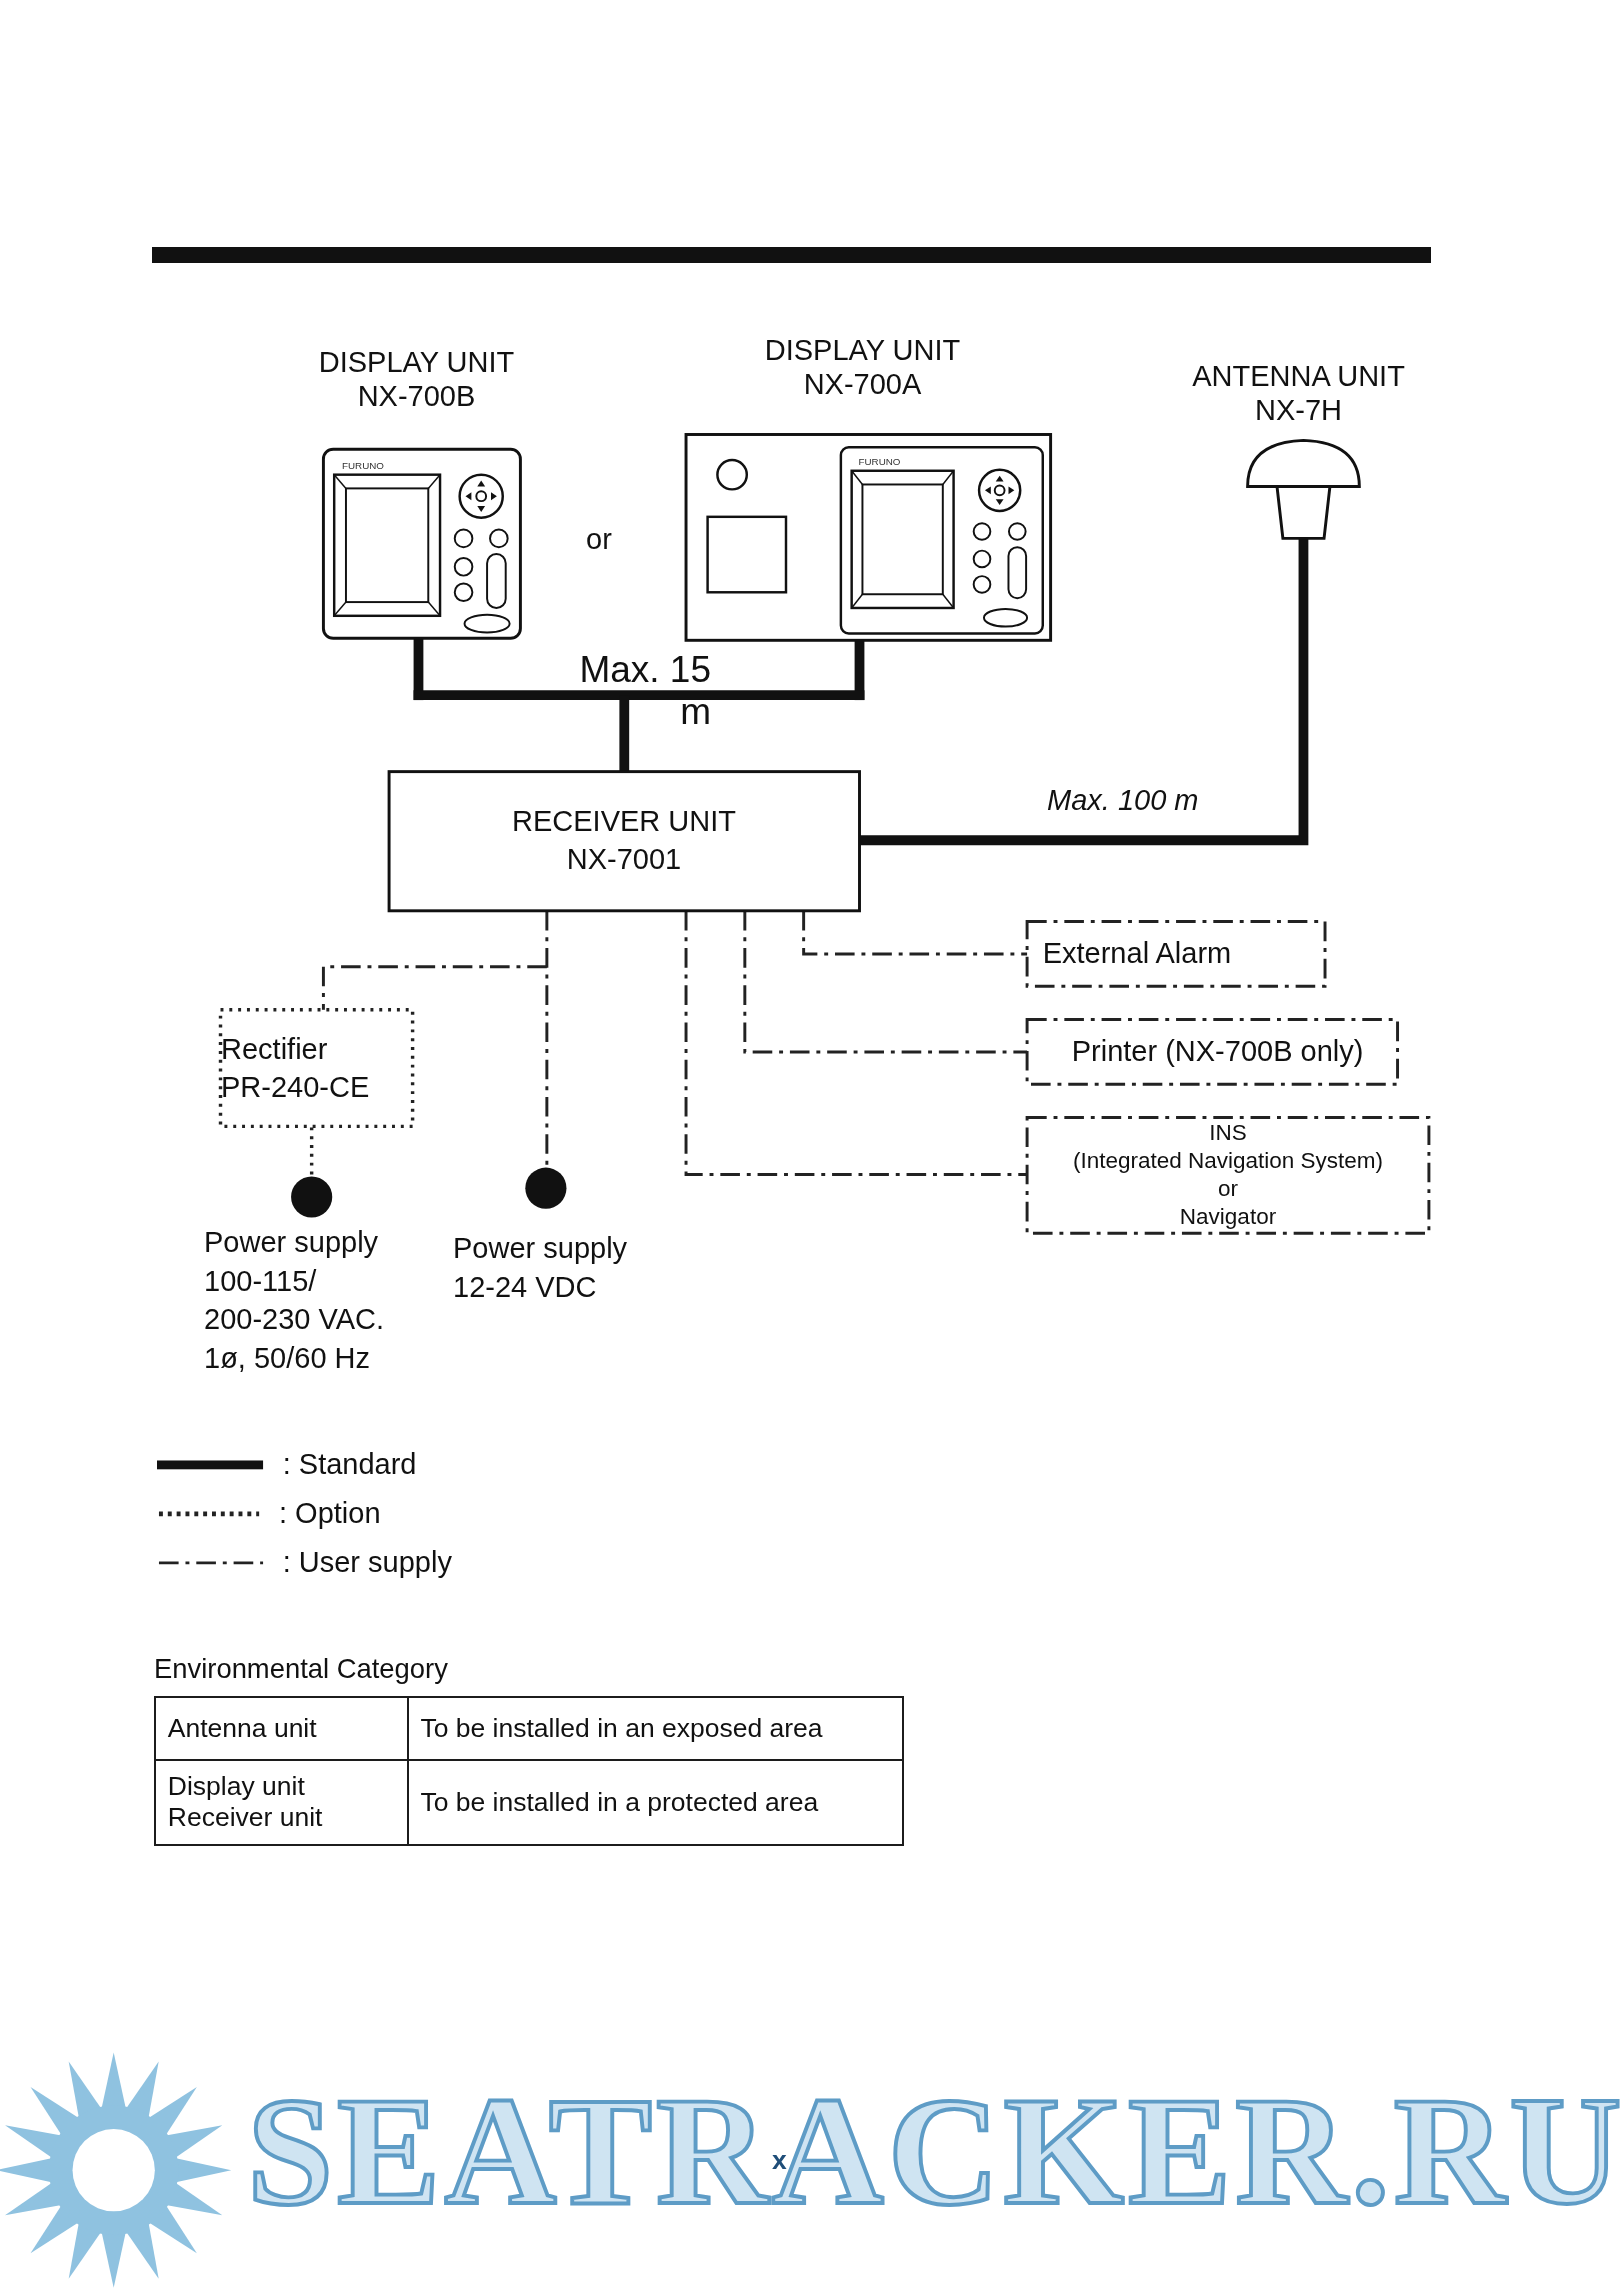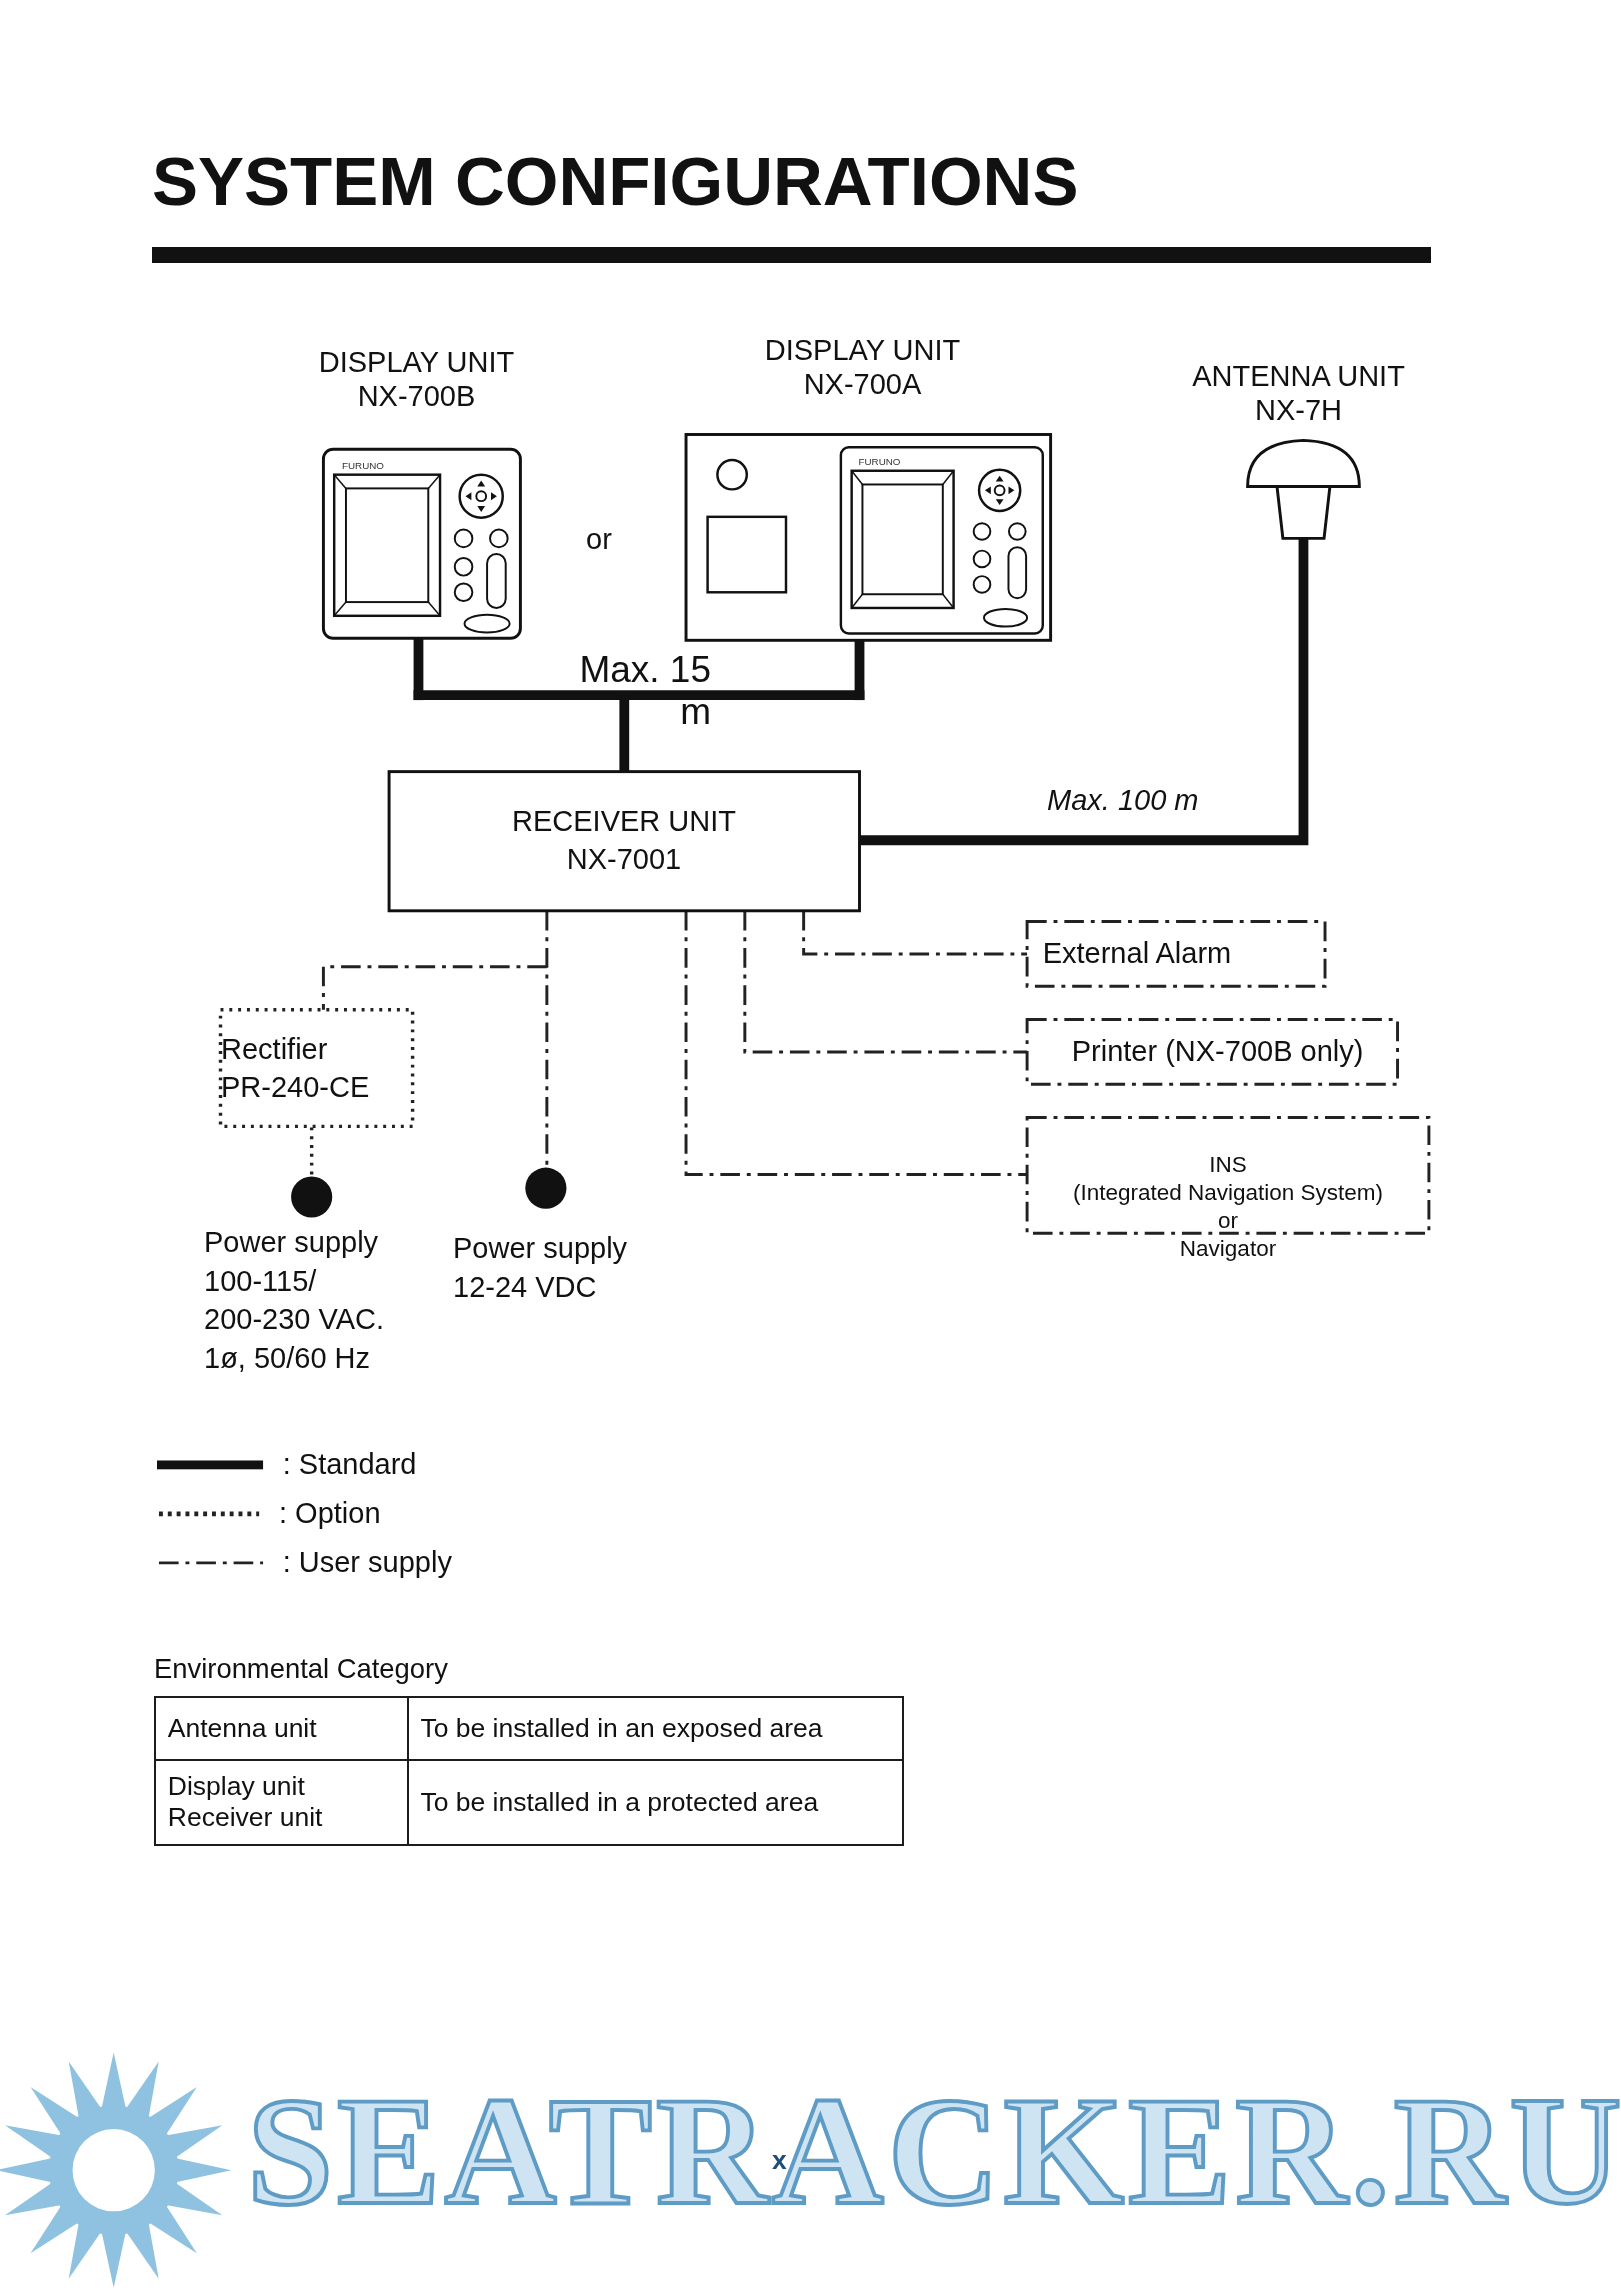--- a/index.html
+++ b/index.html
@@ -18,21 +18,21 @@
   .max15{position:absolute;left:544px;top:649px;width:167px;text-align:right;font-size:37px;}
   .max100{position:absolute;left:1047px;top:784px;font-size:29px;font-style:italic;}
   .receiver-text{position:absolute;left:389px;top:771px;width:470px;height:139px;display:flex;
                  flex-direction:column;justify-content:center;align-items:center;font-size:29px;line-height:1.3;}
   .extalarm-text{position:absolute;left:1027px;top:921px;width:298px;height:65px;display:flex;
                  align-items:center;box-sizing:border-box;padding-left:15.7px;font-size:29px;}
   .printer-text{position:absolute;left:1056px;top:1019px;width:370px;height:65px;display:flex;
                 align-items:center;box-sizing:border-box;padding-left:15.7px;font-size:29px;}
   .ins-text{position:absolute;left:1027px;top:1117px;width:402px;height:116px;display:flex;
             flex-direction:column;justify-content:center;align-items:center;font-size:22.5px;
-            line-height:1.24;text-align:center;margin-top:32px;}
+            line-height:1.24;text-align:center;}
   .rectifier-text{position:absolute;left:221px;top:1010px;width:192px;height:117px;display:flex;
                   flex-direction:column;justify-content:center;align-items:flex-start;font-size:29px;line-height:1.3;}
   .power-ac{position:absolute;left:204px;top:1223px;font-size:29px;line-height:1.33;}
   .power-dc{position:absolute;left:453px;top:1229px;font-size:29px;line-height:1.33;}
   .legend-row{position:absolute;left:157px;display:flex;align-items:center;gap:15.7px;font-size:29px;height:33px;}
   .legend-standard{top:1448px;}
   .legend-option{top:1497px;gap:12px;}
   .legend-user{top:1546px;}
   .env-title{position:absolute;left:154px;top:1653px;font-size:27.4px;text-align:center;}
   .env-table{position:absolute;left:154px;top:1696px;border-collapse:collapse;table-layout:fixed;}
@@ -44,21 +44,20 @@
   .page-num{position:absolute;left:772px;top:2145px;font-size:26.5px;font-weight:bold;color:#1f4e79;z-index:6;}
   .wm-text{position:absolute;left:247px;top:2074px;font-family:"Liberation Serif",serif;font-weight:bold;
            font-size:155px;line-height:1;letter-spacing:3.9px;color:#cfe4f2;
            -webkit-text-stroke:3.9px #5e9cc6;white-space:nowrap;z-index:4;}
 </style>
 </head>
 <body>
 
 <div class="page">
 
-  <h1 class="page-title">SYSTEM CONFIGURATIONS</h1>
   <div class="title-rule"></div>
 
   <svg class="diagram-svg" width="1621" height="2293" viewBox="0 0 1654 2339">
 
     <g stroke="#111" stroke-width="10" fill="none">
       <path d="M 427 645 L 427 714"></path>
       <path d="M 877 648 L 877 714"></path>
       <path d="M 422 709 L 882 709"></path>
       <path d="M 637 709 L 637 792"></path>
       <path d="M 1330 535 L 1330 857 L 872 857"></path>

